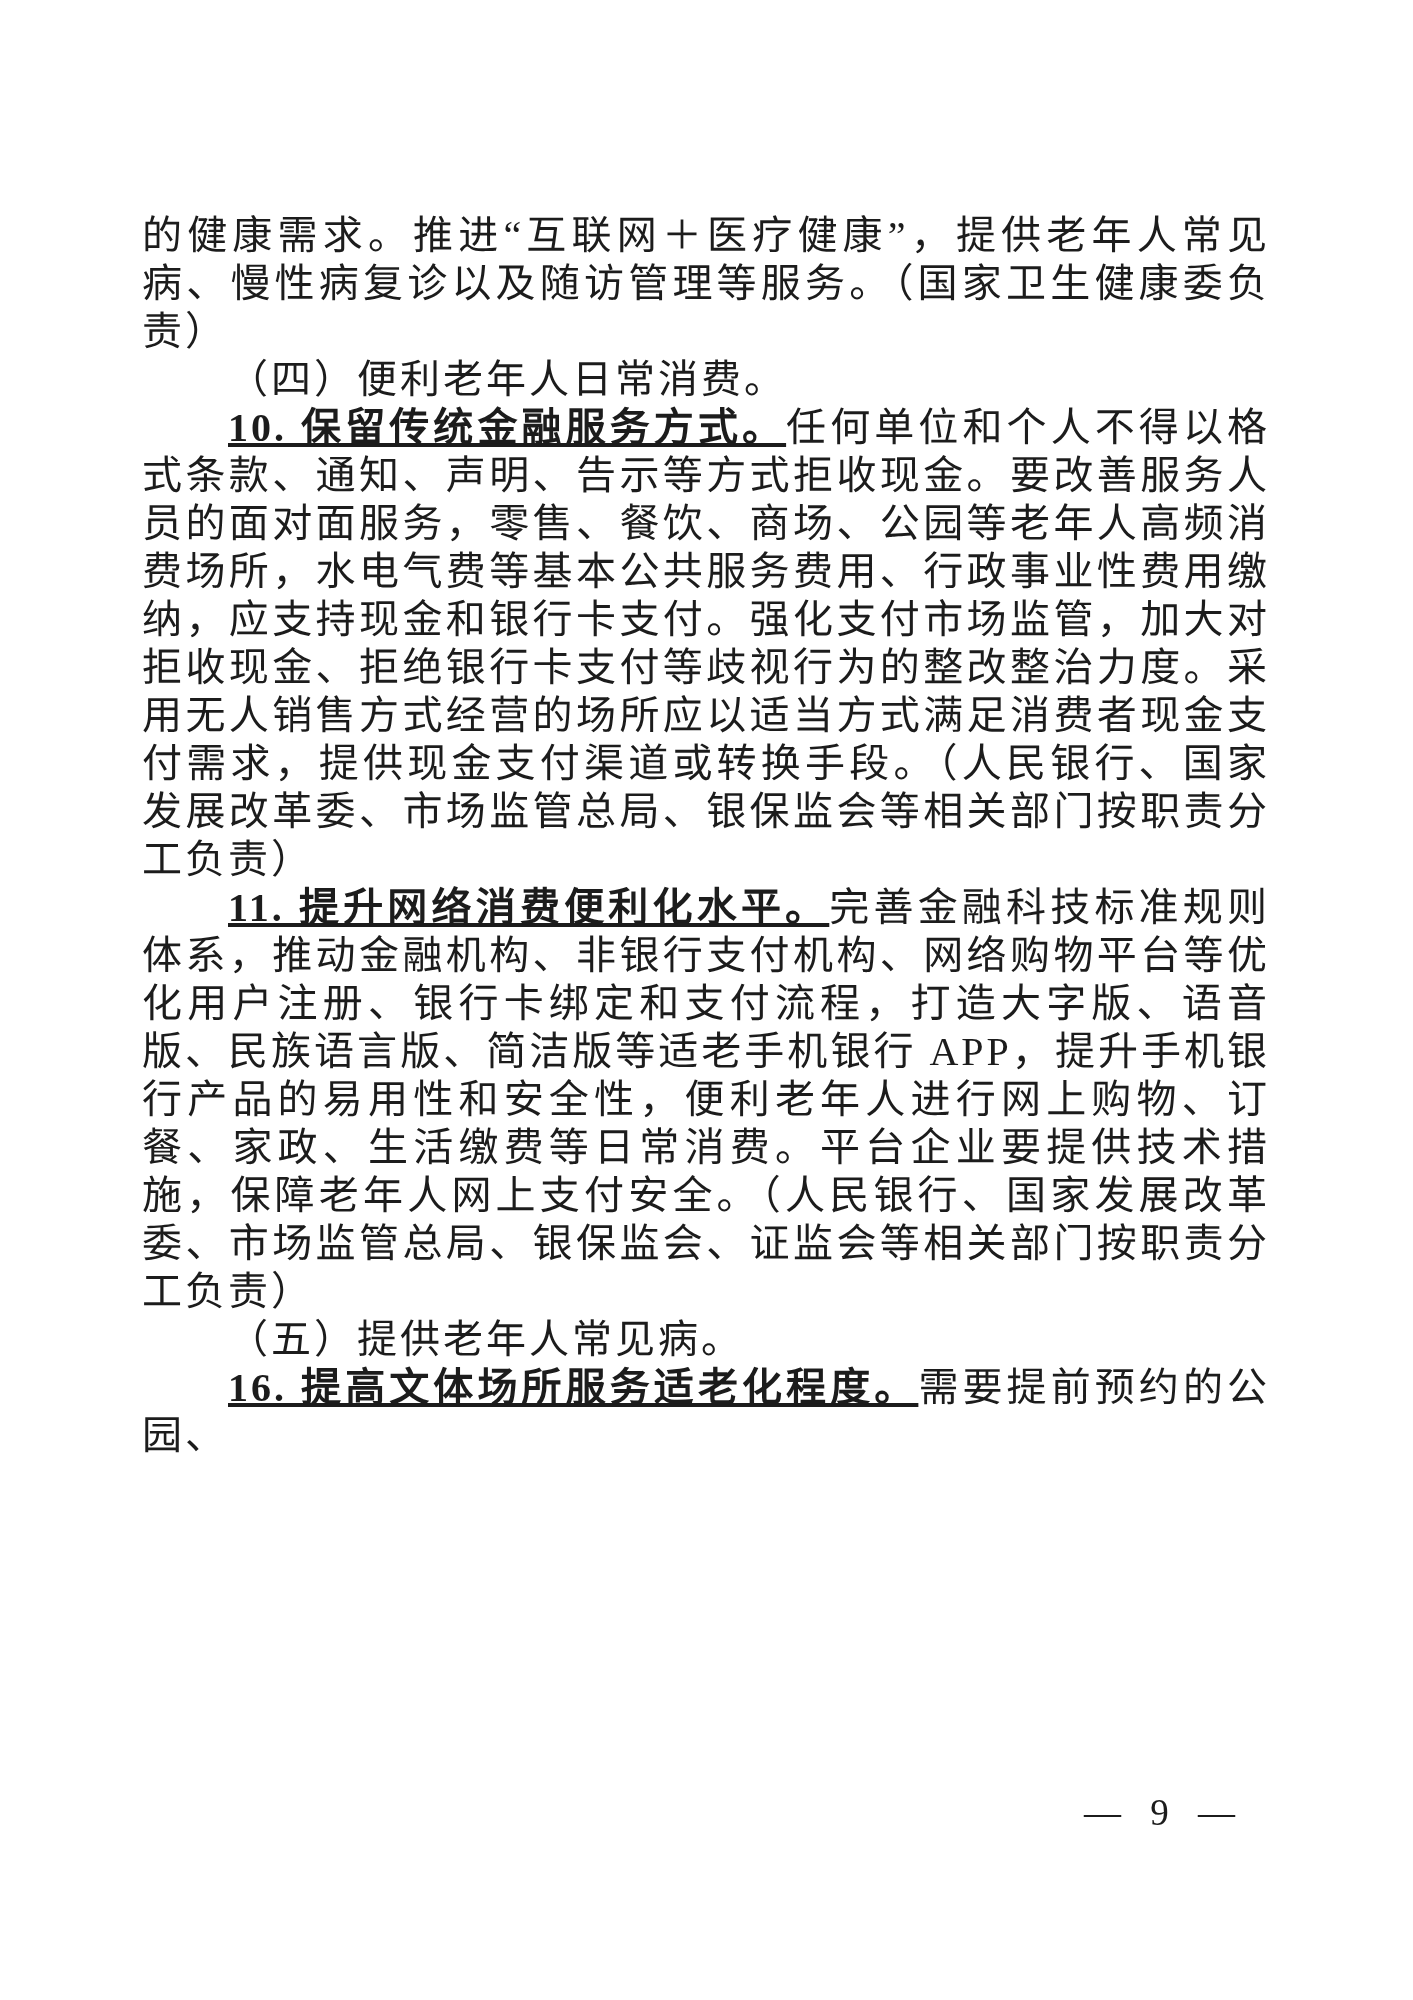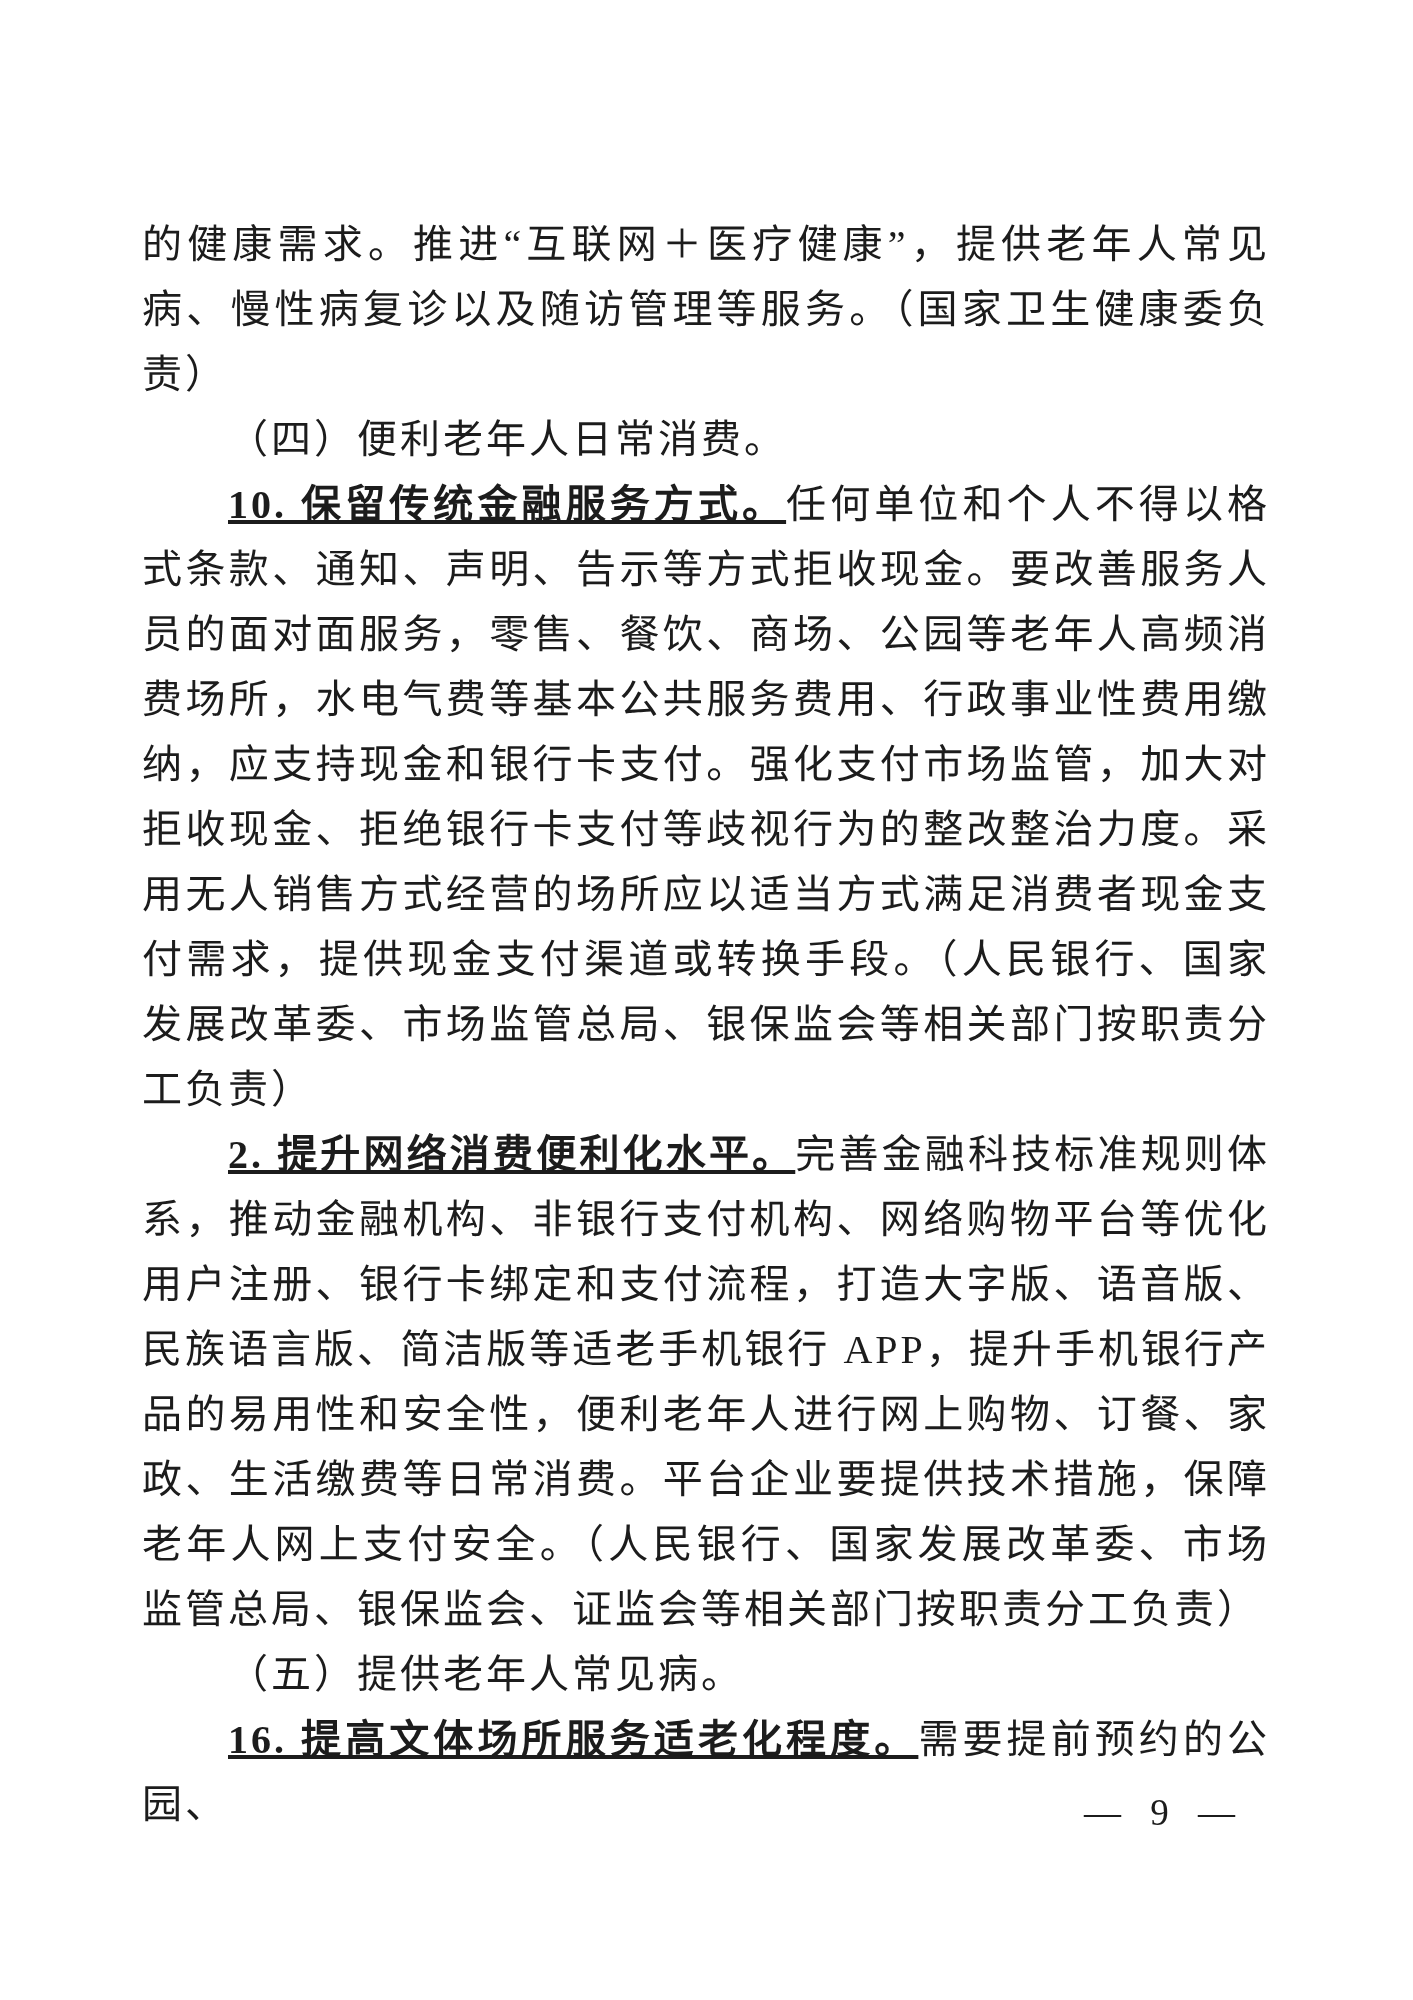--- a/index.html
+++ b/index.html
@@ -22,21 +22,21 @@
   }
   .content {
     position: absolute;
     left: 142px;
     right: 143px;
     top: 212px;
   }
   .para {
     margin: 0;
     font-size: 40px;
-    line-height: 65px;
+    line-height: 48px;
     letter-spacing: 3px;
     text-align: justify;
     text-justify: inter-ideograph;
     color: var(--text-color, #1c1c1c);
   }
   .para.indent {
     text-indent: 86px;
   }
   .para .lead {
     font-weight: 700;
@@ -67,21 +67,21 @@
 
     <p class="para heading indent">
       <span>（四）便利老年人日常消费。</span>
     </p>
 
     <p class="para indent">
       <span class="lead">10. 保留传统金融服务方式。</span><span>任何单位和个人不得以格式条款、通知、声明、告示等方式拒收现金。要改善服务人员的面对面服务，零售、餐饮、商场、公园等老年人高频消费场所，水电气费等基本公共服务费用、行政事业性费用缴纳，应支持现金和银行卡支付。强化支付市场监管，加大对拒收现金、拒绝银行卡支付等歧视行为的整改整治力度。采用无人销售方式经营的场所应以适当方式满足消费者现金支付需求，提供现金支付渠道或转换手段。（人民银行、国家发展改革委、市场监管总局、银保监会等相关部门按职责分工负责）</span>
     </p>
 
     <p class="para indent">
-      <span class="lead">2. 提升网络消费便利化水平。</span><span>完善金融科技标准规则体系，推动金融机构、非银行支付机构、网络购物平台等优化用户注册、银行卡绑定和支付流程，打造大字版、语音版、民族语言版、简洁版等适老手机银行 APP，提升手机银行产品的易用性和安全性，便利老年人进行网上购物、订餐、家政、生活缴费等日常消费。平台企业要提供技术措施，保障老年人网上支付安全。（人民银行、国家发展改革委、市场监管总局、银保监会、证监会等相关部门按职责分工负责）</span>
+      <span class="lead">11. 提升网络消费便利化水平。</span><span>完善金融科技标准规则体系，推动金融机构、非银行支付机构、网络购物平台等优化用户注册、银行卡绑定和支付流程，打造大字版、语音版、民族语言版、简洁版等适老手机银行 APP，提升手机银行产品的易用性和安全性，便利老年人进行网上购物、订餐、家政、生活缴费等日常消费。平台企业要提供技术措施，保障老年人网上支付安全。（人民银行、国家发展改革委、市场监管总局、银保监会、证监会等相关部门按职责分工负责）</span>
     </p>
 
     <p class="para heading indent">
       <span>（五）提供老年人常见病。</span>
     </p>
 
     <p class="para indent">
       <span class="lead">16. 提高文体场所服务适老化程度。</span><span>需要提前预约的公园、</span>
     </p>
 

